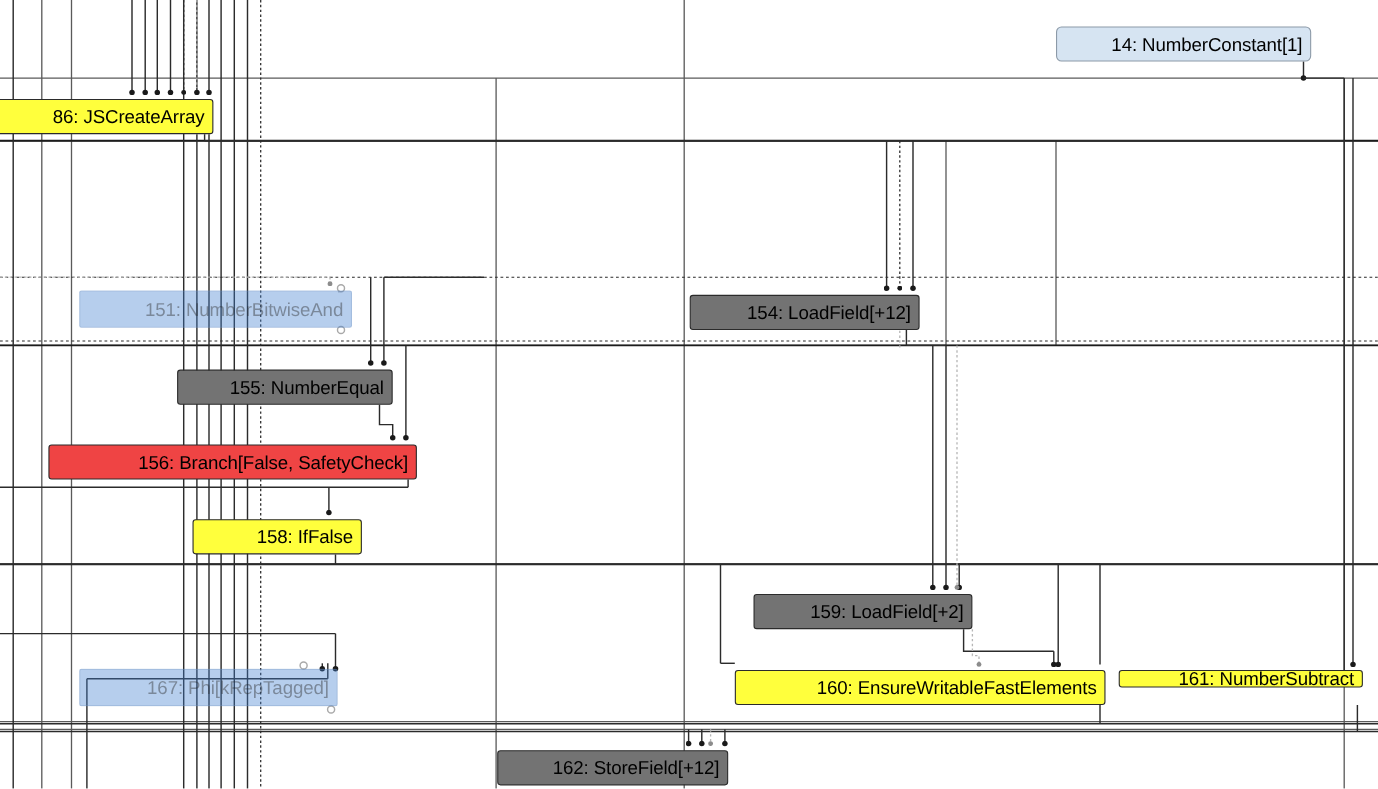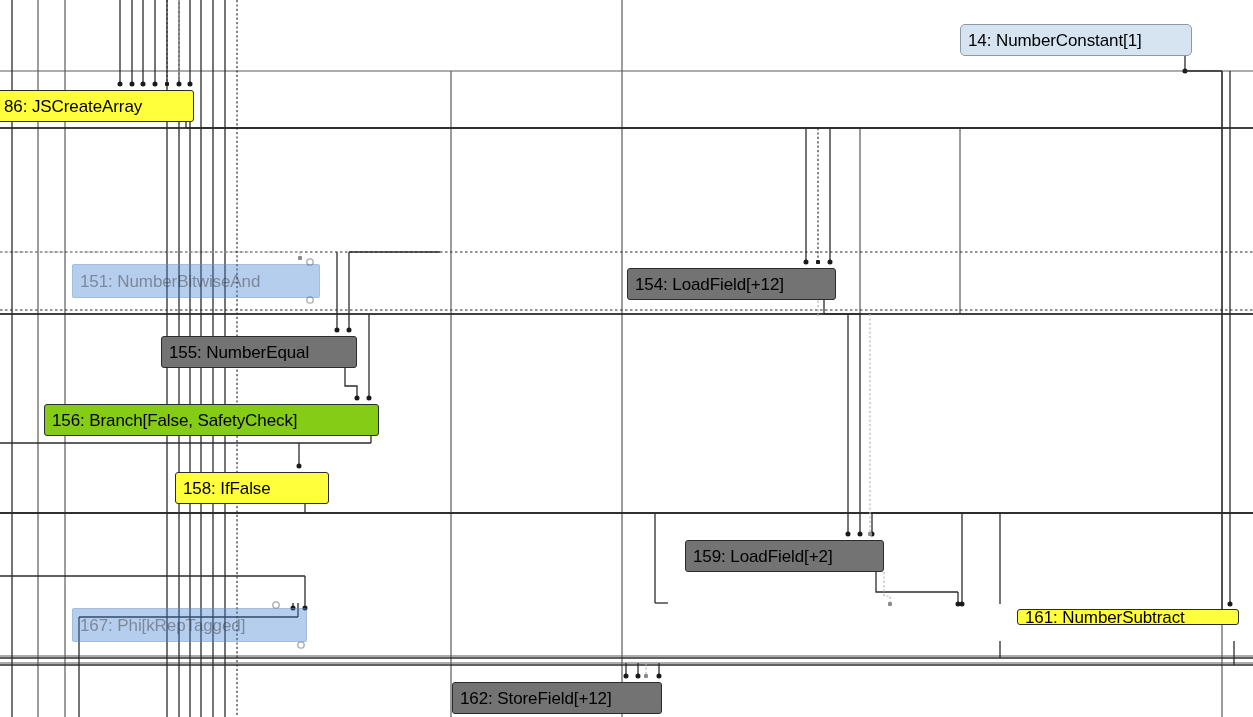--- a/index.html
+++ b/index.html
@@ -28,28 +28,29 @@
     position: absolute;
     box-sizing: border-box;
     display: flex;
     align-items: center;
     white-space: nowrap;
     font-size: 17px;
     letter-spacing: -0.1px;
     padding: 0 7px;
     border-radius: 3px;
     z-index: 5;
+    justify-content: flex-end;
   }
   .node.n-yellow {
     background: #ffff3c;
     border: 1px solid #2b2b2b;
     color: #000000;
   }
   .node.n-gold {
-    background: #84cc16;
+    background: #ef4444;
     border: 1px solid #2b2b2b;
     color: #000000;
   }
   .node.n-blue {
     background: #737373;
     border: 1px solid #2b2b2b;
     color: #000000;
   }
   .node.n-paleblue {
     background: #d6e4f2;
@@ -245,20 +246,23 @@
   </div>
 
   <div class="node n-blue" style="left:685px; top:540px; width:199px; height:32px;">
     <span class="node-label">159: LoadField[+2]</span>
   </div>
 
   <div class="node n-dim" style="left:72px; top:608px; width:235px; height:34px;">
     <span class="node-label">167: Phi[kRepTagged]</span>
   </div>
 
+  <div class="node n-yellow" style="left:668px; top:609px; width:337px; height:32px;">
+    <span class="node-label">160: EnsureWritableFastElements</span>
+  </div>
 
   <div class="node n-yellow" style="left:1017px; top:609px; width:222px; height:16px;">
     <span class="node-label">161: NumberSubtract</span>
   </div>
 
   <div class="node n-blue" style="left:452px; top:682px; width:210px; height:32px;">
     <span class="node-label">162: StoreField[+12]</span>
   </div>
 
 </div>

